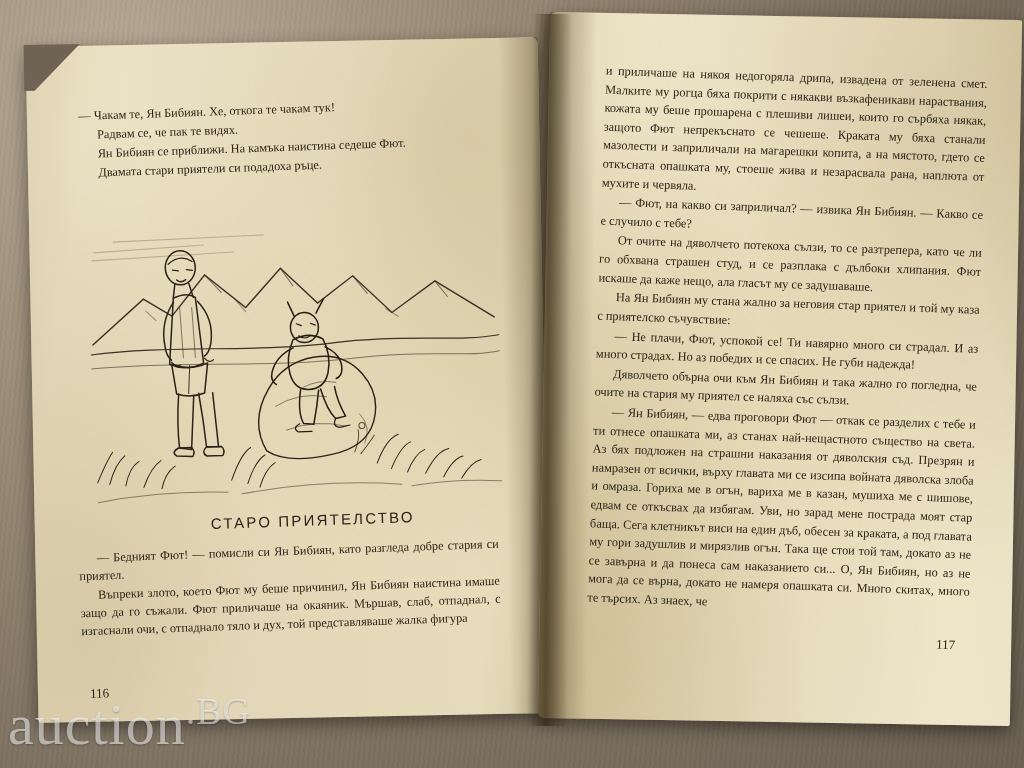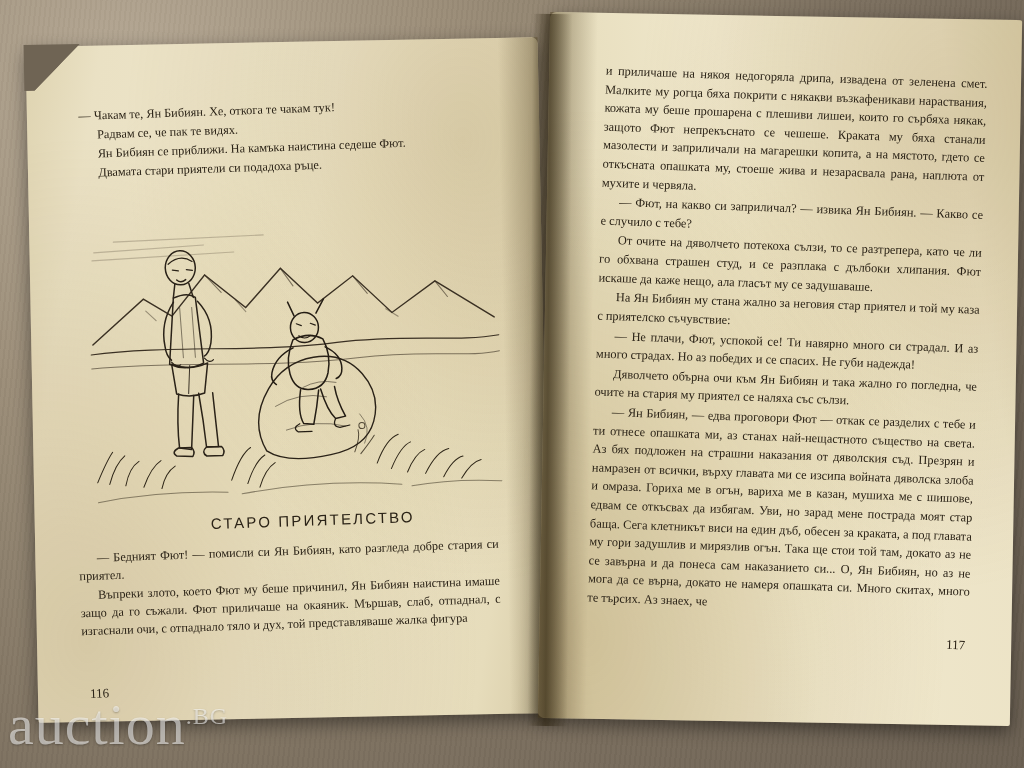--- a/index.html
+++ b/index.html
@@ -90,42 +90,42 @@
     transform:rotate(-0.9deg);
     font-family:"Liberation Sans", sans-serif;
     letter-spacing:2.2px;font-size:15px;color:#2b2317;
     text-align:center;
   }
   .folio{
     position:absolute;font-size:13px;color:#2b2317;
     font-family:"Liberation Serif", serif;
   }
   .folio-left{left:52px;top:640px;transform:rotate(-0.9deg);}
-  .folio-right{right:46px;top:618px;transform:rotate(1deg);}
+  .folio-right{right:56px;top:618px;transform:rotate(1deg);}
 
   
   .right-col{left:52px;top:52px;width:382px;transform:rotate(1.0deg);font-size:12.4px;line-height:1.5;}
 
   
   .illus{
     position:absolute;left:56px;top:178px;width:416px;height:288px;
     transform:rotate(-0.9deg);
   }
   .illus svg{display:block;width:100%;height:100%;}
 
   
   .watermark{
     position:absolute;left:8px;bottom:10px;
     font-family:"Liberation Serif", serif;
     font-size:58px;color:rgba(255,255,255,.55);
     letter-spacing:1px;
     text-shadow:0 1px 2px rgba(0,0,0,.25);
     pointer-events:none;
   }
-  .watermark .bg{font-size:24px;vertical-align:super;}
+  .watermark .bg{font-size:38px;vertical-align:super;}
 
   
   .spine{
     position:absolute;left:520px;top:8px;width:40px;height:712px;
     background:linear-gradient(90deg, rgba(40,30,10,.0), rgba(40,30,10,.55) 45%, rgba(40,30,10,.0));
     transform:rotate(0.4deg);
     pointer-events:none;
   }
 </style>
 </head>

